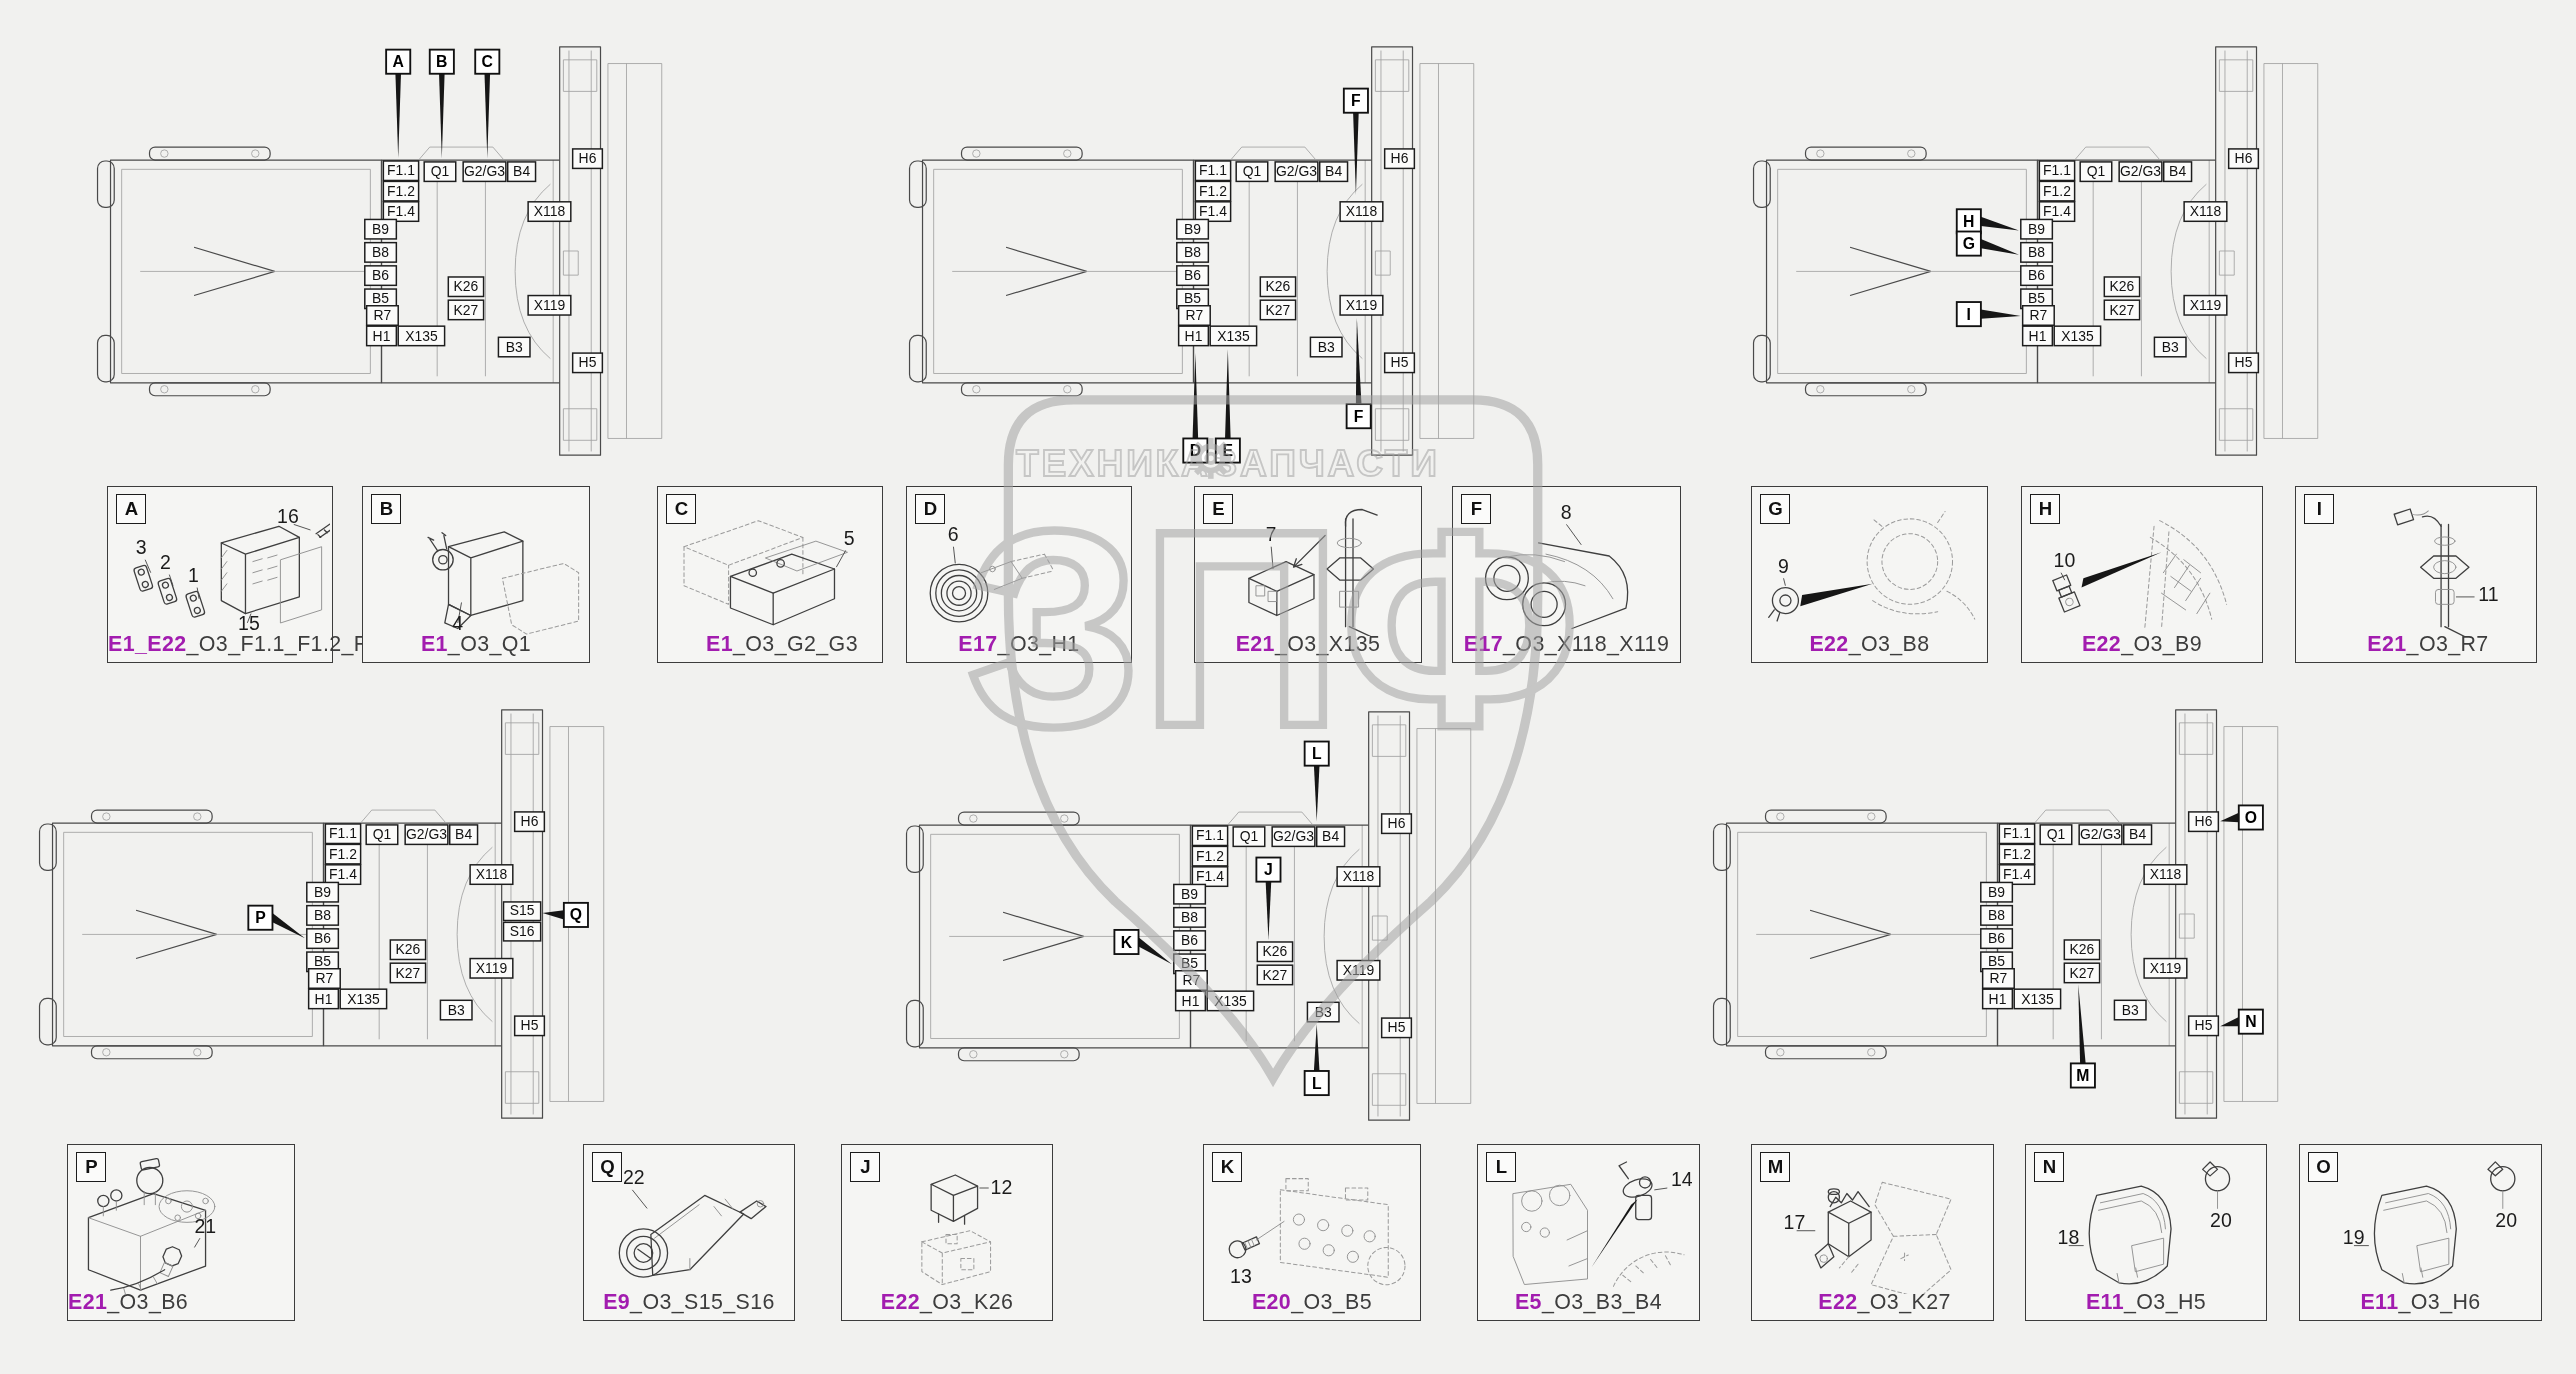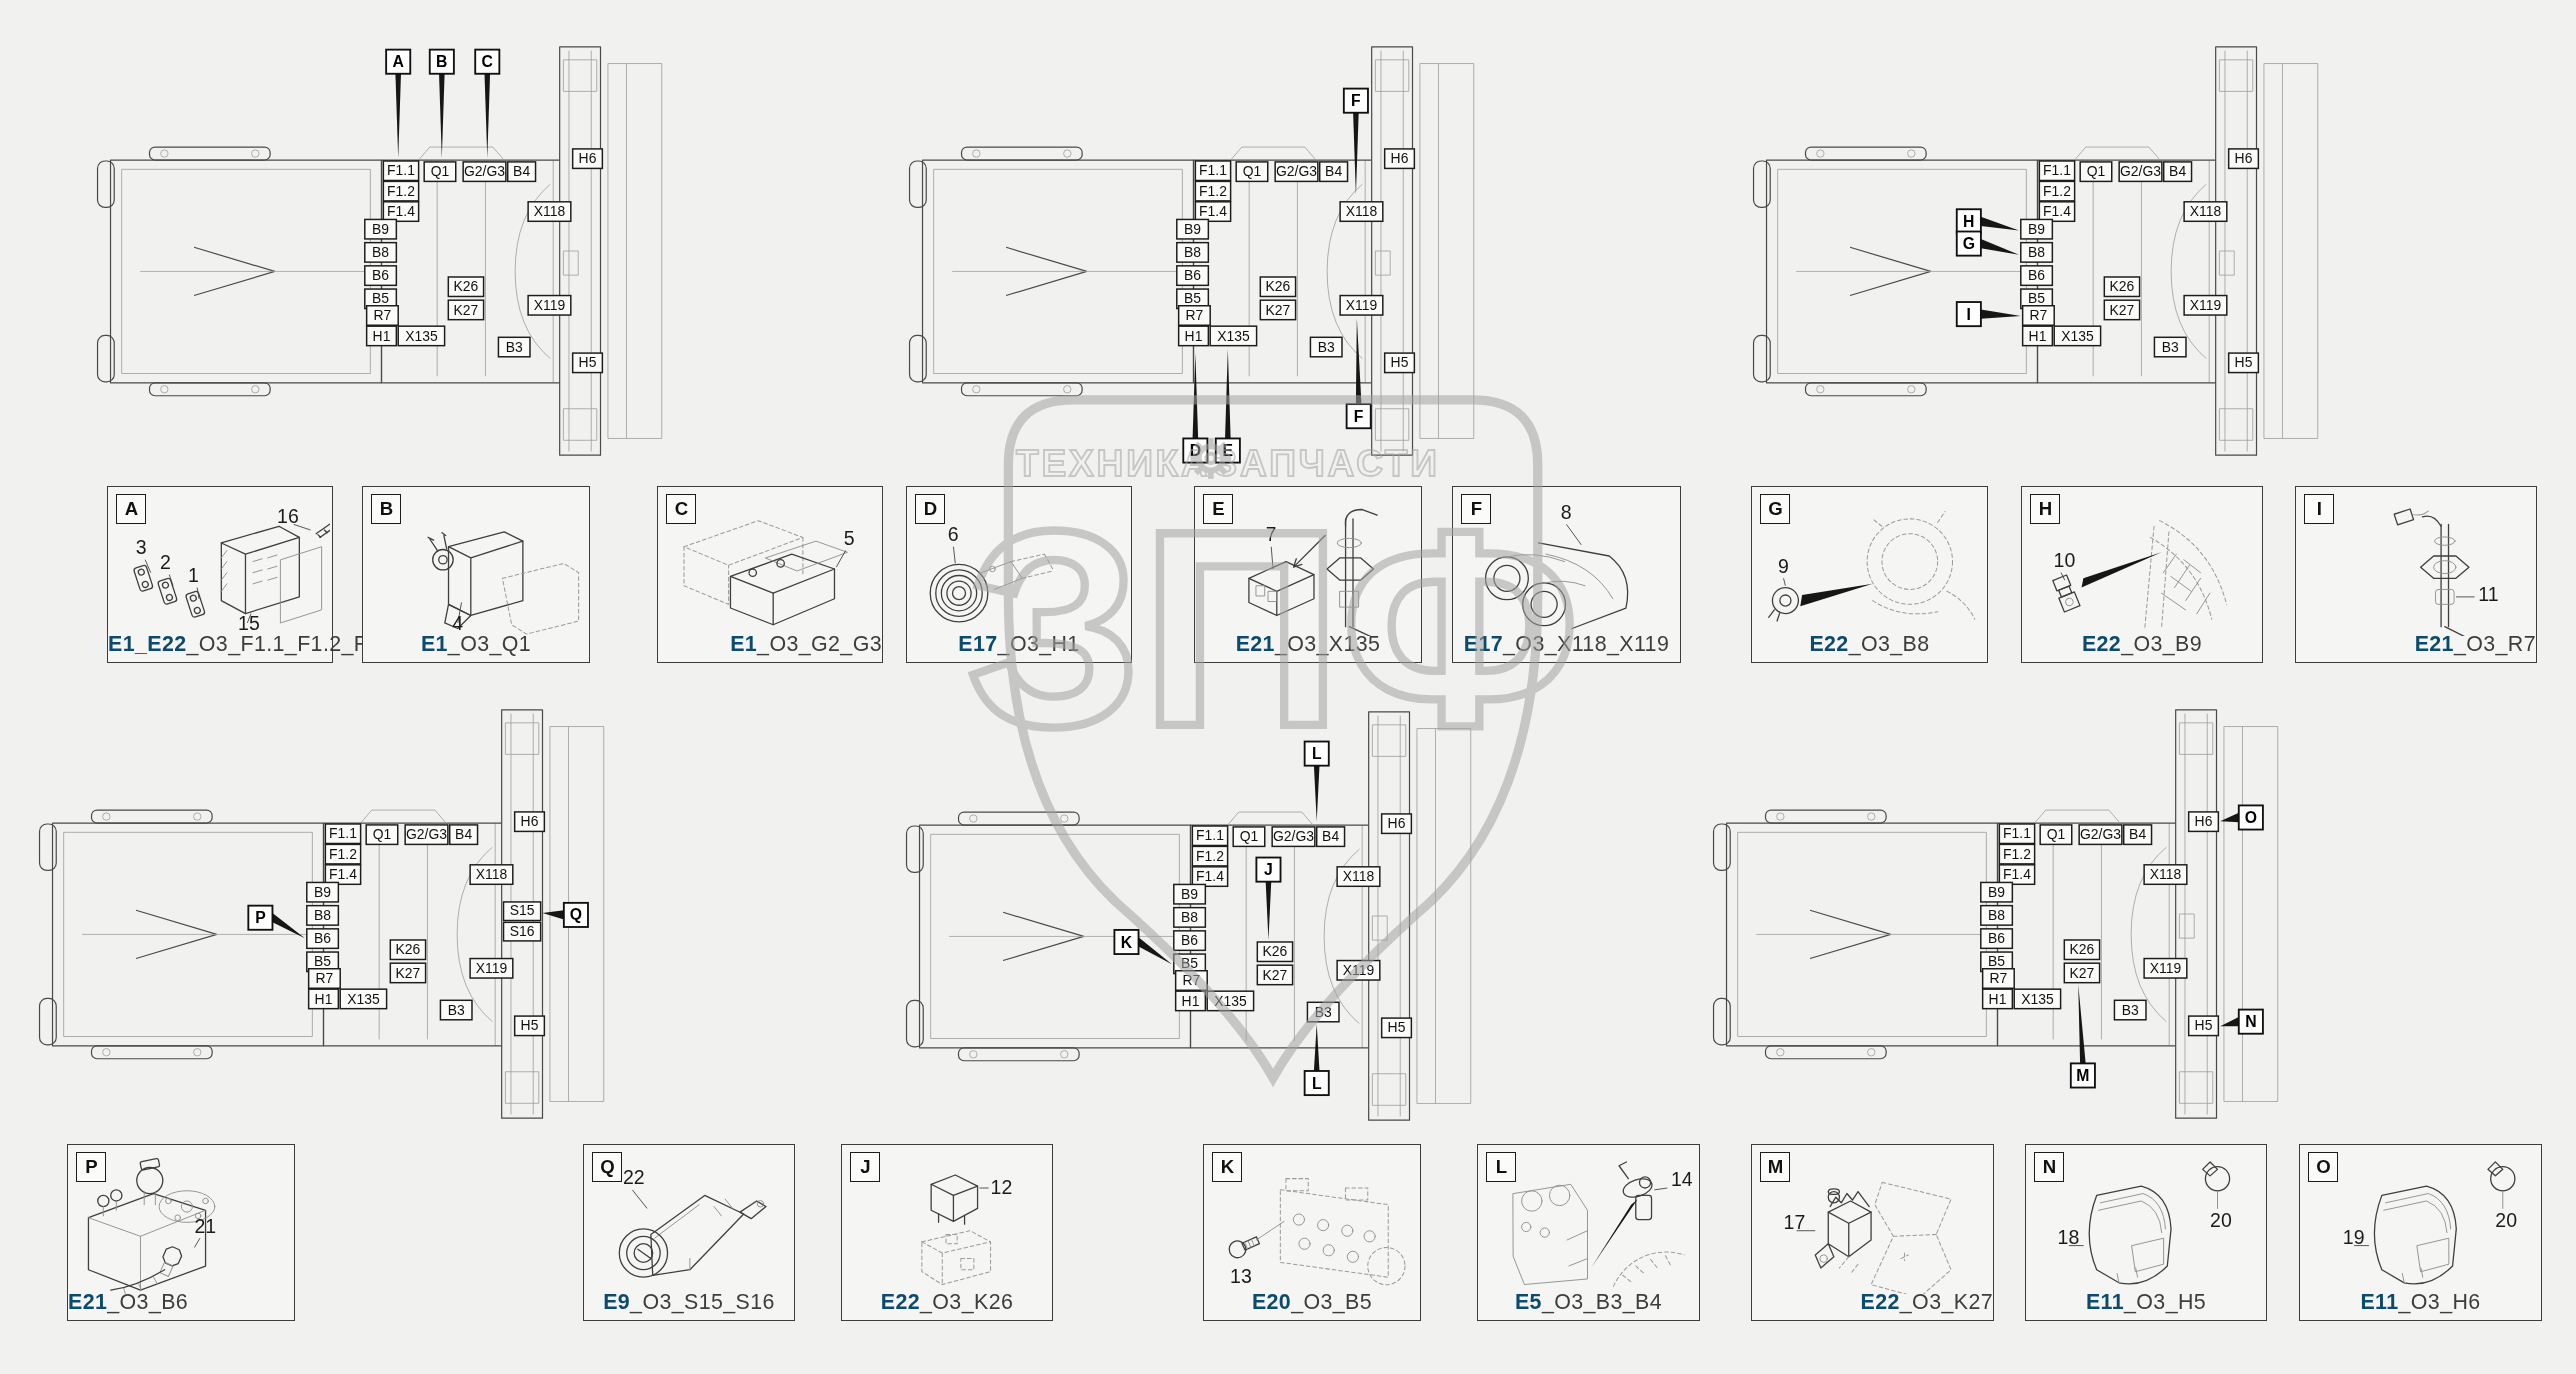--- a/index.html
+++ b/index.html
@@ -4,24 +4,24 @@
 <style>
   html,body{margin:0;padding:0}
   body{width:2576px;height:1375px;position:relative;background:#f1f1ef;
        font-family:"Liberation Sans",sans-serif;overflow:hidden}
   .detail-box{position:absolute;height:177px;background:#f5f5f3;border:1.9px solid #3c3c3c;
               box-sizing:border-box;z-index:2}
   .corner{position:absolute;top:6.5px;left:8.4px;width:28px;height:28px;border:1.9px solid #1c1c1c;
           background:#fbfbfa;font-weight:bold;font-size:18.6px;line-height:28px;text-align:center;color:#111}
   .sk{position:absolute;left:0;top:1.9px}
   .caption{position:absolute;left:0;right:0;bottom:4.6px;font-size:21.4px;color:#222;letter-spacing:0.4px;white-space:nowrap}
-  .caption b{font-weight:bold;color:#0c4a6e}
+  .caption b{font-weight:bold;color:#a21caf}
   .caption span{color:#3d3d3d}
   .cap-c{text-align:center}
-  .cap-l{text-align:right;padding-left:24px}
+  .cap-l{text-align:center;padding-left:24px}
   .cap-r{text-align:left;padding-right:20.4px}
   .chassis{position:absolute;z-index:1}
   #watermark-svg{position:absolute;left:948px;top:372px;z-index:4;pointer-events:none;opacity:.55}
   svg text{font-family:"Liberation Sans",sans-serif}
   .lab{font-size:15px;fill:#111;stroke:none}
   .pn{font-size:21px;fill:#1b1b1b;stroke:none}
   .pll{stroke:#4a4a4a;stroke-width:1}
   .ln{stroke:#4a4a4a;stroke-width:1.3;fill:none;stroke-linejoin:round}
   .lt{stroke:#a0a0a0;stroke-width:.9;fill:none}
   .s{stroke:#3f3f3f;stroke-width:1.4;fill:none;stroke-linejoin:round;stroke-linecap:round}

